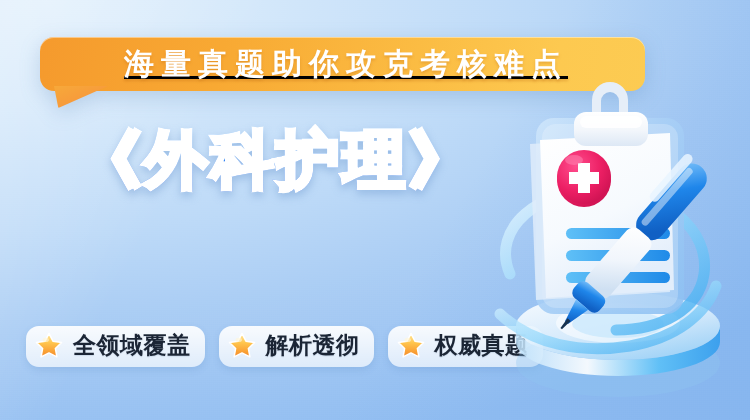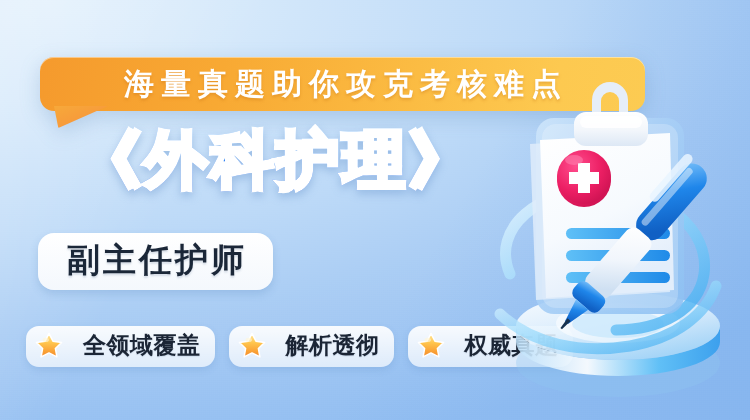--- a/index.html
+++ b/index.html
@@ -33,22 +33,23 @@
     background-image:
       repeating-linear-gradient(0deg, rgba(255,255,255,.05) 0 1px, rgba(0,0,0,0) 1px 2px),
       repeating-linear-gradient(90deg, rgba(255,255,255,.05) 0 1px, rgba(0,0,0,0) 1px 2px);
     pointer-events: none;
   }
 
   
   .ribbon-wrap {
     position: absolute;
     left: 40px;
-    top: 57px;
+    top: 37px;
     filter: drop-shadow(0 6px 10px rgba(60,110,170,0.22));
+    text-decoration: underline;
   }
   .ribbon-tail {
     position: absolute;
     left: 14px;
     bottom: -17px;
     width: 54px;
     height: 22px;
     background: linear-gradient(160deg, #f7a93a 0%, #f79a3b 60%, #f5923a 100%);
     clip-path: polygon(0% 0%, 100% 0%, 8% 100%);
     border-bottom-left-radius: 6px;
@@ -121,21 +122,21 @@
     position: absolute;
     left: 26px;
     top: 326px;
     display: flex;
     align-items: center;
     gap: 14px;
   }
   .feature {
     display: flex;
     align-items: center;
-    gap: 19px;
+    gap: 9px;
     padding: 5px 14px 6px 8px;
     border-radius: 13px;
     background: linear-gradient(180deg, rgba(255,255,255,0.92) 0%, rgba(255,255,255,0.66) 100%);
     box-shadow: 0 3px 7px rgba(70,120,180,0.16);
   }
   .feature-label {
     font-size: 23px;
     font-weight: 700;
     color: #1b2535;
     line-height: 1.2;
@@ -165,23 +166,20 @@
 
   <div class="ribbon-wrap">
     <div class="ribbon">
       <div class="ribbon-text">海量真题助你攻克考核难点</div>
     </div>
     <div class="ribbon-tail"></div>
   </div>
 
   <div class="title">《外科护理》</div>
 
-  <div class="subtitle-pill">
-    <div class="subtitle-text">副主任护师</div>
-  </div>
 
   <div class="features">
 
     <div class="feature">
       <svg class="star-icon" viewBox="0 0 32 32">
         <defs>
           <linearGradient id="stg1" x1="0" y1="0" x2="0" y2="1">
             <stop offset="0%" stop-color="#ffe9a3"></stop>
             <stop offset="40%" stop-color="#ffc54d"></stop>
             <stop offset="100%" stop-color="#f68a28"></stop>

